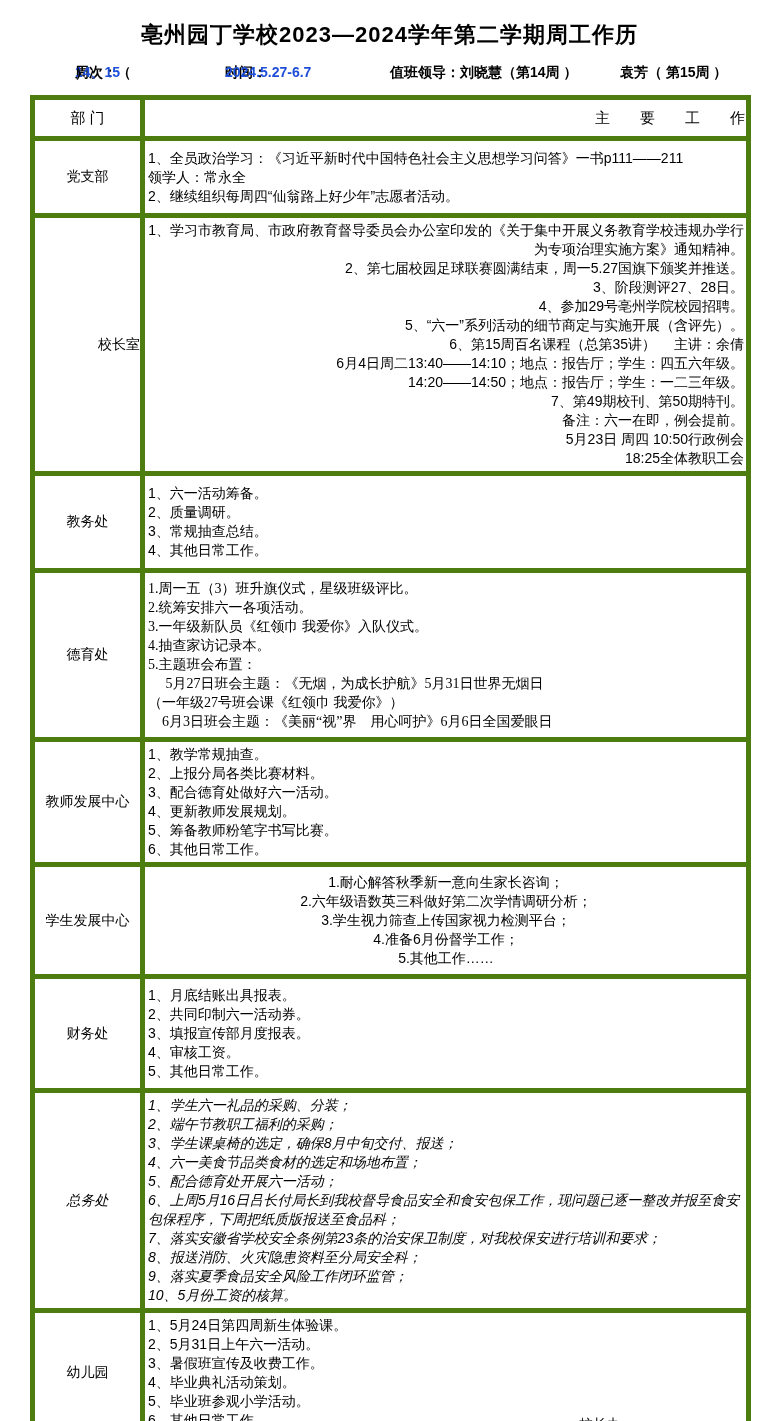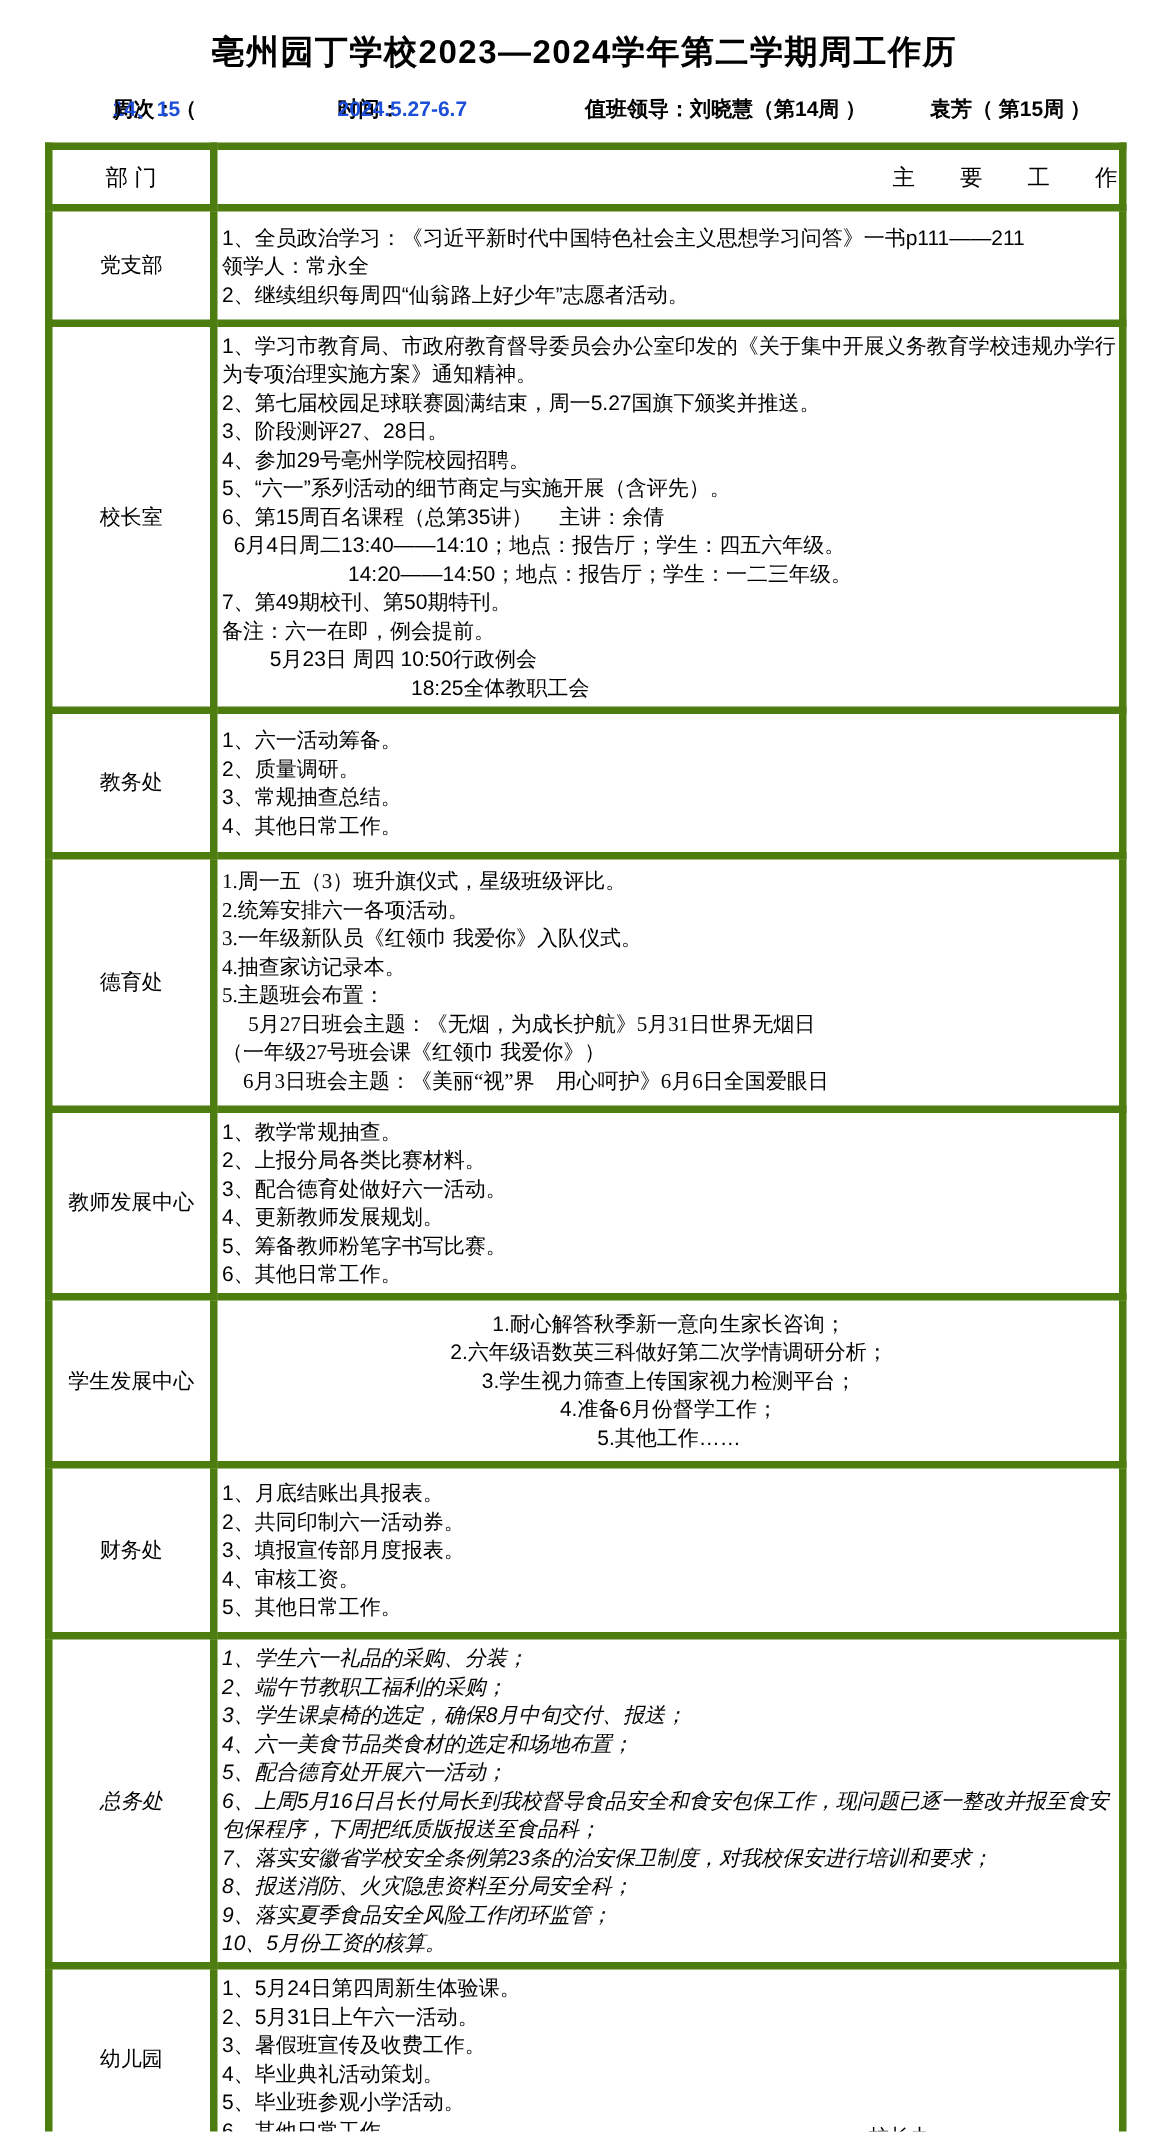--- a/index.html
+++ b/index.html
@@ -19,21 +19,21 @@
              border-collapse:collapse;table-layout:fixed;}
   table.work,table.work td,table.work th{border:5px solid #4d7c0f;}
   table.work{border-width:2px;}
   td.dept{width:103px;text-align:center;vertical-align:middle;
           font-size:14px;padding:0;white-space:nowrap;margin-left:23px;}
   td.cont{width:618px;vertical-align:middle;font-size:14px;line-height:19px;
           padding:3px 2px 3px 3px;white-space:pre-wrap;word-break:break-all;}
   th.h1{width:103px;font-size:15px;font-weight:normal;height:34px;text-align:center;}
   th.h2{font-size:15px;font-weight:normal;height:34px;text-align:right;white-space:pre;}
   tr.r0 td{height:66px;}
-  tr.r1 td{height:247px;}
+  tr.r1 td{height:247px;text-align:right;}
   tr.r2 td{height:86px;}
   tr.r3 td{height:158px;font-family:Liberation Serif, serif;}
   tr.r4 td{height:110px;}
   tr.r5 td{height:101px;text-align:center;}
   tr.r6 td{height:103px;}
   tr.r7 td{height:207px;font-style:italic;}
   tr.r8 td{height:114px;}
   .footer{position:absolute;top:1362px;left:540px;width:120px;text-align:center;
           font-size:14px;line-height:25px;white-space:pre;}
 </style>

